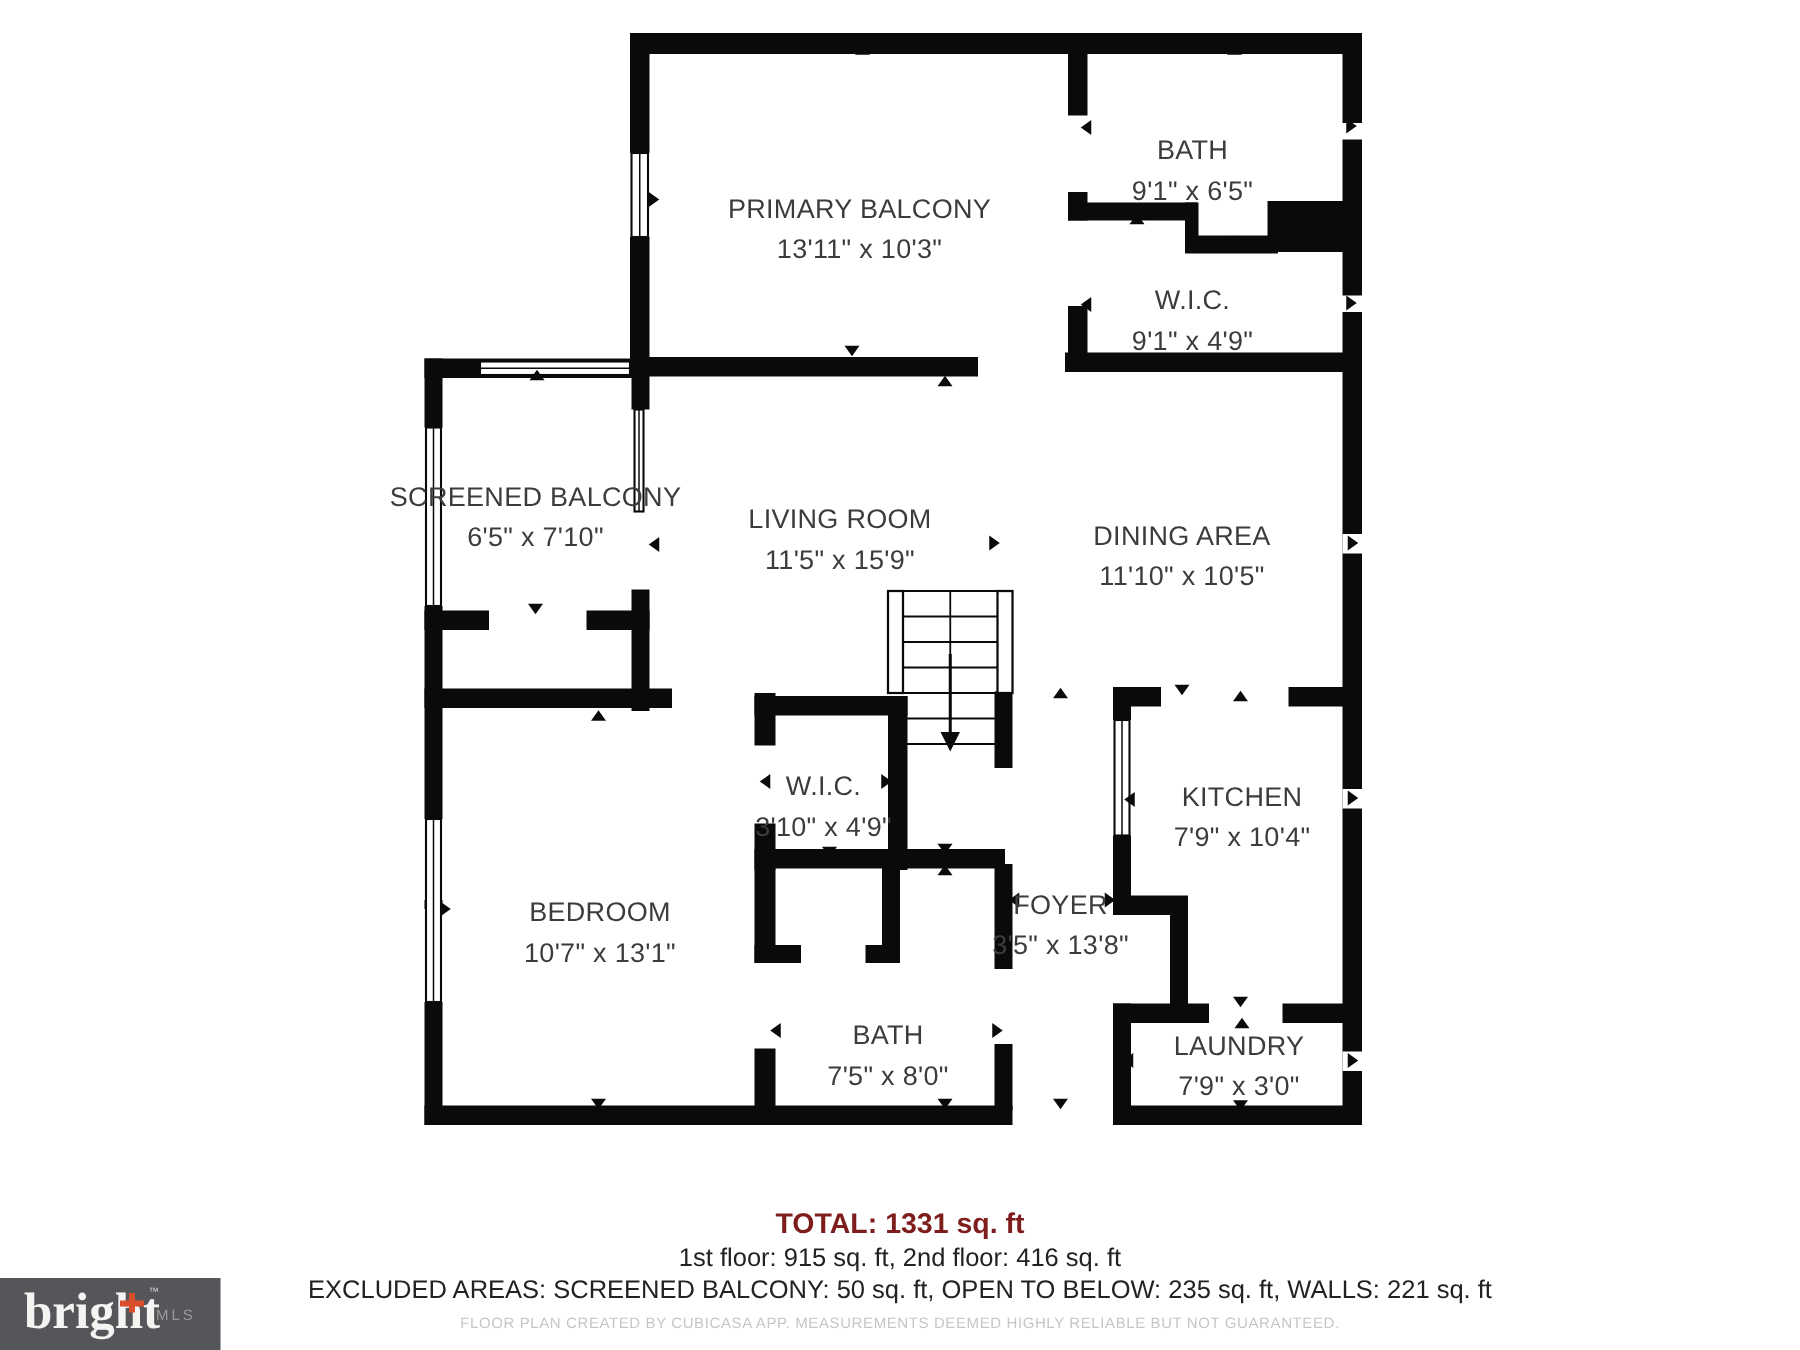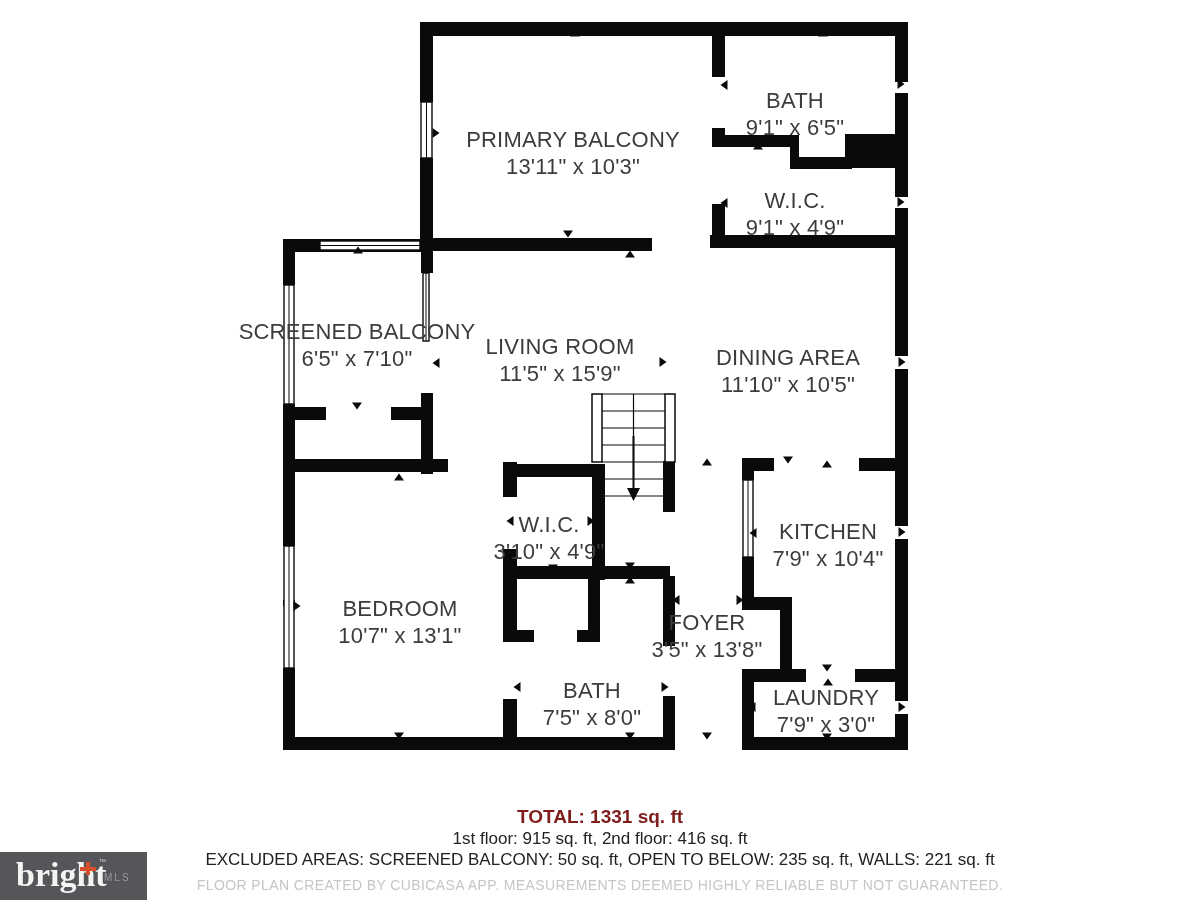--- a/index.html
+++ b/index.html
@@ -1,28 +1,28 @@
 <!DOCTYPE html>
 <html><head>
 <meta charset="utf-8">
 <style>
   html,body{margin:0;padding:0;background:#ffffff;}
   .canvas{position:relative;width:1200px;height:900px;background:#ffffff;overflow:hidden;
           font-family:"Liberation Sans", sans-serif;}
   #plan-svg{position:absolute;left:0;top:0;}
   .room-label{position:absolute;transform:translate(-50%,-50%);text-align:center;
-              color:#3c3c3c;font-size:22px;line-height:27px;white-space:nowrap;letter-spacing:.2px;}
+              color:#3c3c3c;font-size:18px;line-height:27px;white-space:nowrap;letter-spacing:.2px;}
   .room-label .rname{display:block;}
   .room-label .rdims{display:block;}
   .summary{position:absolute;left:600px;top:806px;transform:translateX(-50%);
            text-align:center;color:#222222;white-space:nowrap;}
   .summary .total{font-size:19px;font-weight:bold;color:#7f1d1d;line-height:22px;}
   .summary .floors{font-size:17px;line-height:21px;}
   .summary .excluded{font-size:17px;line-height:21px;}
-  .summary .disclaimer{font-size:14px;color:#c6c6c6;letter-spacing:.4px;margin-top:7px;}
+  .summary .disclaimer{font-size:10px;color:#c6c6c6;letter-spacing:.4px;margin-top:7px;}
   .logo{position:absolute;left:0px;top:852px;width:147px;height:48px;background:#55565a;}
   .logo .word{position:absolute;left:16px;top:4px;color:#f5f4f2;
               font-family:"Liberation Serif", serif;font-size:34px;font-weight:bold;letter-spacing:0px;}
   .logo .tm{position:absolute;left:99px;top:6px;color:#d8d8d8;font-size:7px;}
   .logo .mls{position:absolute;left:104px;top:20px;color:#98999b;font-size:10px;letter-spacing:2px;}
   .logo .plus-h{position:absolute;left:80px;top:15px;width:16px;height:4px;background:#d94f2b;}
   .logo .plus-v{position:absolute;left:86px;top:10px;width:4px;height:13px;background:#d94f2b;}
 </style>
 </head>
 <body>
@@ -189,21 +189,21 @@
     <span class="rdims">3'10" x 4'9"</span>
   </div>
   <div class="room-label" style="left:828px;top:545px;">
     <span class="rname">KITCHEN</span>
     <span class="rdims">7'9" x 10'4"</span>
   </div>
   <div class="room-label" style="left:400px;top:622px;">
     <span class="rname">BEDROOM</span>
     <span class="rdims">10'7" x 13'1"</span>
   </div>
-  <div class="room-label" style="left:707px;top:636px;">
+  <div class="room-label" style="left:707px;top:617px;">
     <span class="rname">FOYER</span>
     <span class="rdims">3'5" x 13'8"</span>
   </div>
   <div class="room-label" style="left:592px;top:704px;">
     <span class="rname">BATH</span>
     <span class="rdims">7'5" x 8'0"</span>
   </div>
   <div class="room-label" style="left:826px;top:711px;">
     <span class="rname">LAUNDRY</span>
     <span class="rdims">7'9" x 3'0"</span>

